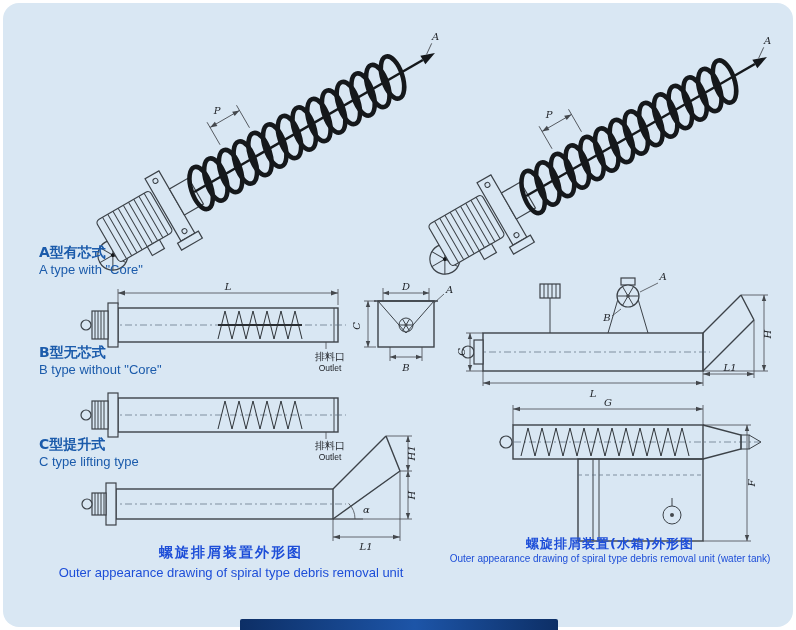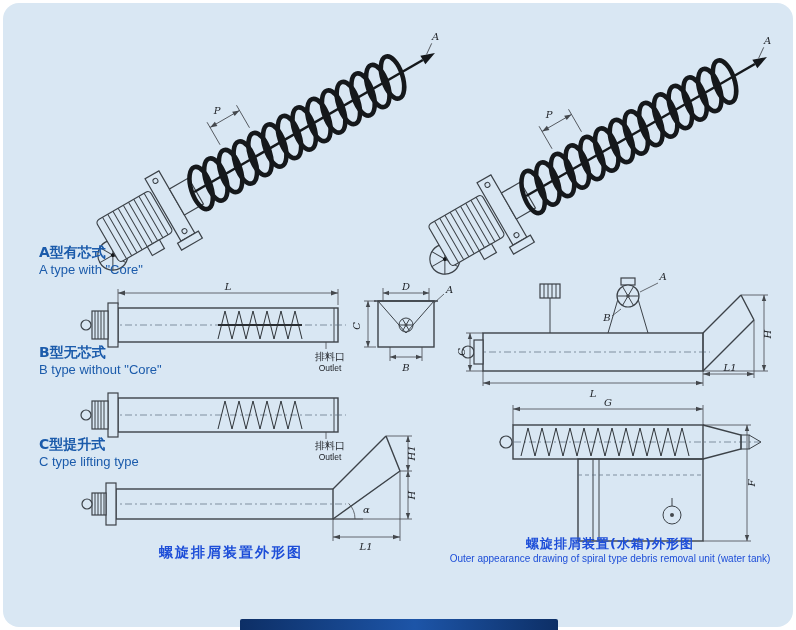--- a/index.html
+++ b/index.html
@@ -275,20 +275,21 @@
     <circle class="arr" cx="217" cy="120" r="2"></circle>
     <path class="ln" d="M217,111 V103"></path>
     <path class="dim" d="M248,30 H296 M248,146 H296 M292,30 V146"></path>
     <polygon class="arr" points="292,30 289.8,36 294.2,36"></polygon>
     <polygon class="arr" points="292,146 289.8,140 294.2,140"></polygon>
     <text class="dimt" transform="rotate(-90 300 88)" x="300" y="88" text-anchor="middle">F</text>
   </svg>
 
   <div class="caption" style="left:28px;top:541px;width:400px">
     <div class="cap-cn-l">螺旋排屑装置外形图</div>
+    <div class="cap-en-l">Outer appearance drawing of spiral type debris removal unit</div>
   </div>
   <div class="caption" style="left:432px;top:532px;width:350px">
     <div class="cap-cn-r">螺旋排屑装置(水箱)外形图</div>
     <div class="cap-en-r">Outer appearance drawing of spiral type debris removal unit (water tank)</div>
   </div>
 
   <div class="footer-bar"></div>
 
 </div>
 </div>

